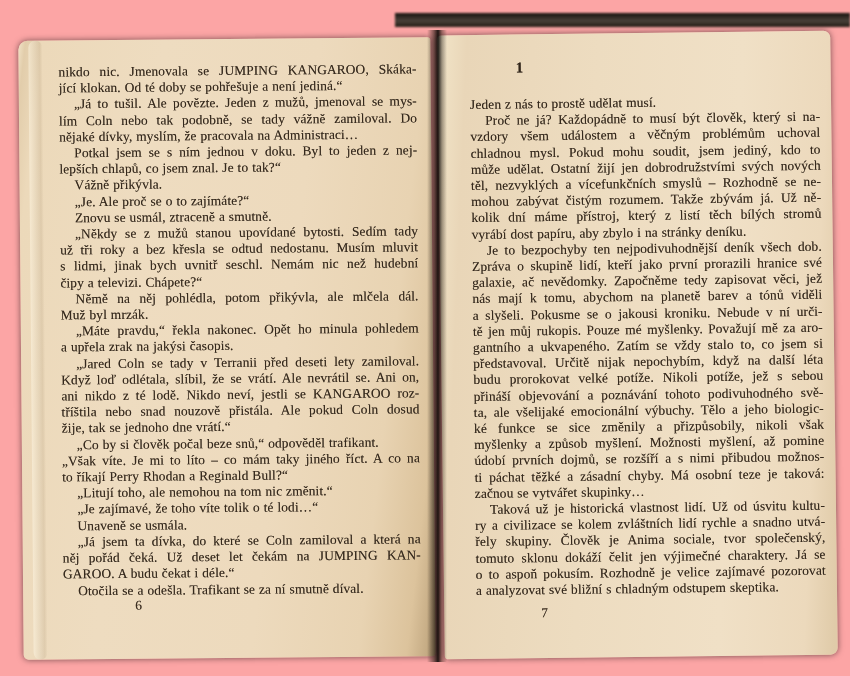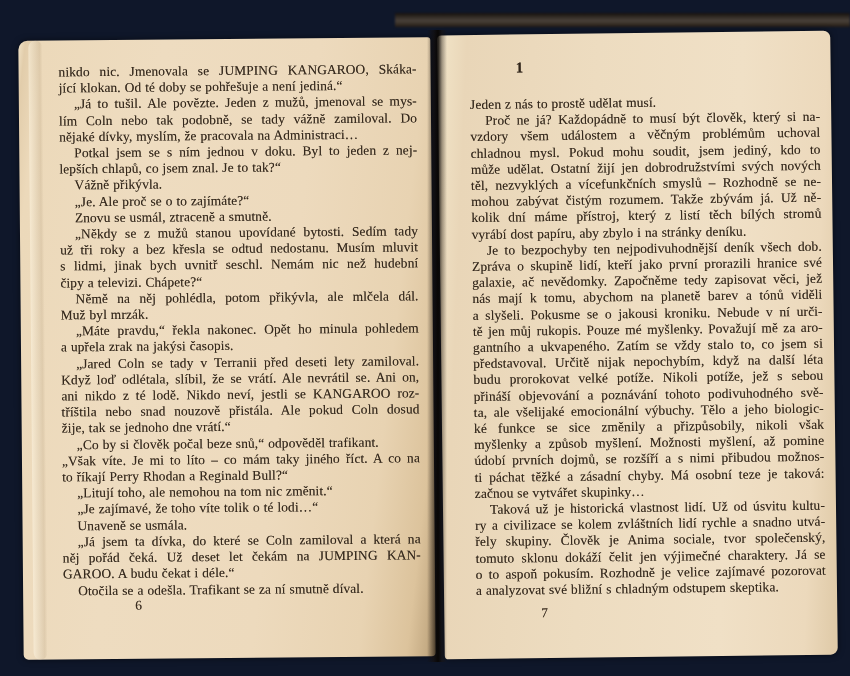--- a/index.html
+++ b/index.html
@@ -1,18 +1,18 @@
 <!DOCTYPE html>
 <html><head>
 <meta charset="utf-8">
 <style>
   html,body{margin:0;padding:0;background:#000;}
   #canvas{
     position:relative;width:850px;height:676px;overflow:hidden;
-    background:#0f172a;
+    background:#fca5a5;
     font-family:"Liberation Serif","DejaVu Serif",serif;
   }
   
   .scan-band{
     position:absolute;left:395px;top:13px;width:455px;height:14px;
     background:linear-gradient(180deg,#17120e 0%,#4a423a 55%,#241c14 100%);
     filter:blur(1.2px);
   }
   .page{
     position:absolute;color:#35291d;

